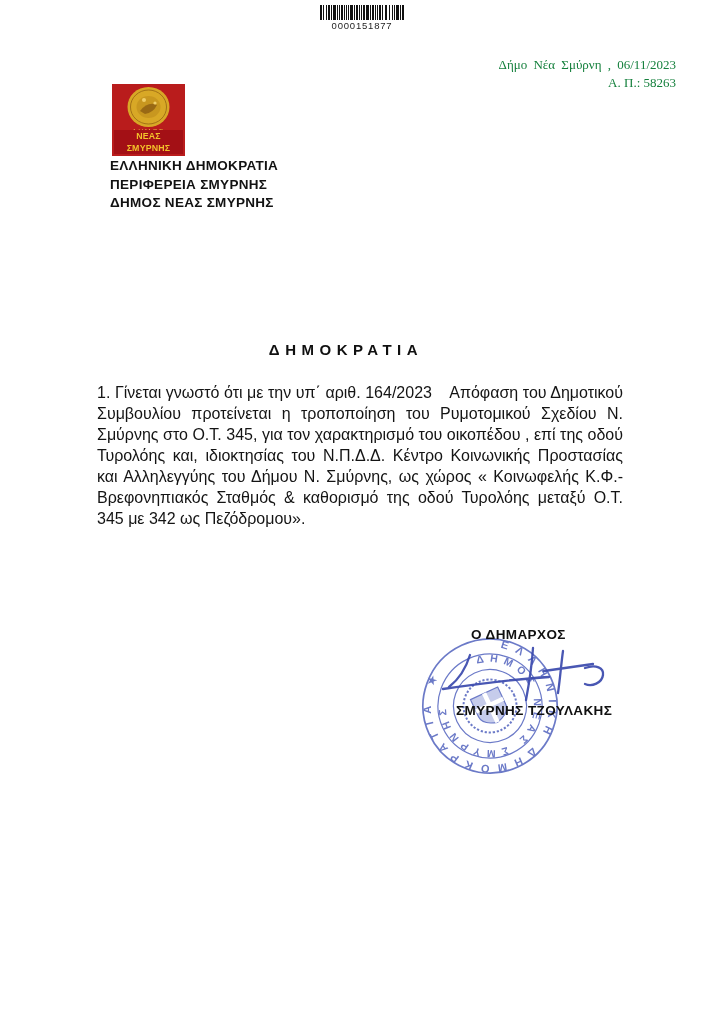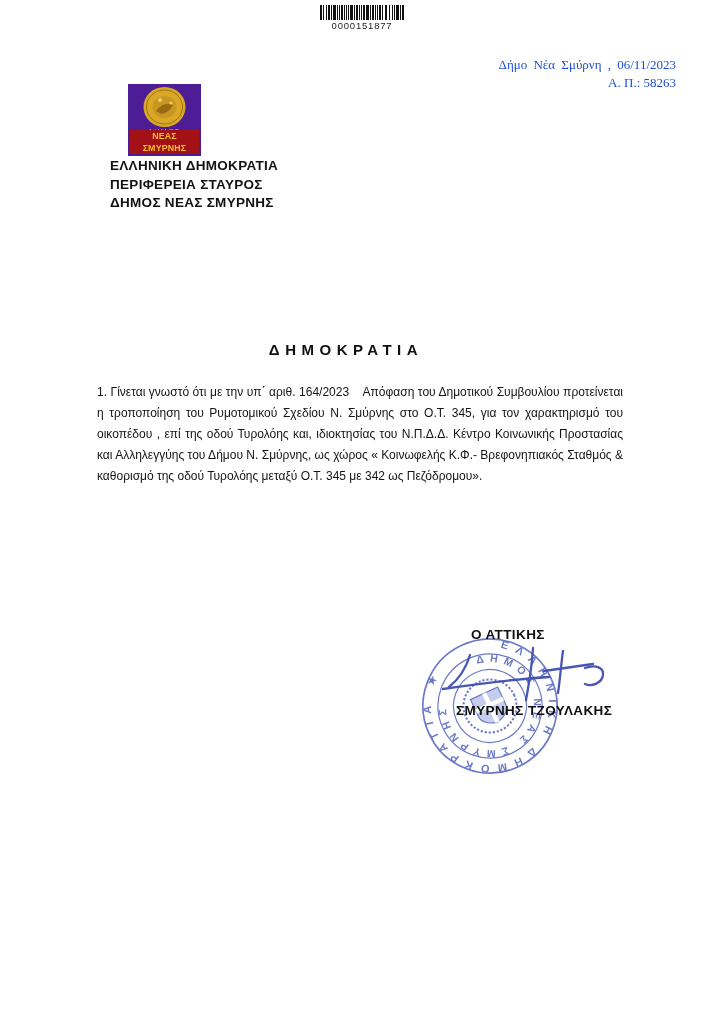--- a/index.html
+++ b/index.html
@@ -10,26 +10,26 @@
   }
 
   
   .barcode-wrap { position:absolute; left:320px; top:5px; width:84px; text-align:center; }
   .barcode-svg { display:block; width:84px; height:15px; margin:0 auto; }
   .barcode-num { font-size:9.5px; letter-spacing:0.8px; color:#1d1d1d; line-height:11px; }
 
   
   .dateblock {
     position:absolute; right:44px; top:56px; text-align:right;
-    font-family:"Liberation Serif", serif; font-size:13px; line-height:17.5px; color:#1d4ed8;
+    font-family:"Liberation Serif", serif; font-size:13px; line-height:17.5px; color:#15803d;
   }
   .dateblock .dateline { word-spacing:3px; }
 
   
-  .logo { position:absolute; left:112px; top:84px; width:73px; height:72px; background:#4c1d95;margin-left:16px; }
+  .logo { position:absolute; left:112px; top:84px; width:73px; height:72px; background:#b91c1c; }
   .logo-medal { position:absolute; left:0; top:1px; width:73px; height:42px; }
   .logo-dimos {
     position:absolute; left:0; right:0; top:44px; text-align:center;
     color:#dfae3b; font-size:7px; letter-spacing:1.5px; line-height:8px;
   }
   .logo-band {
     position:absolute; left:2px; right:2px; bottom:2px; background:#a31015;
     color:#f3c22b; font-weight:bold; font-size:8.8px; line-height:12px;
     text-align:center; letter-spacing:0.2px;
   }
@@ -42,21 +42,21 @@
 
   
   .title {
     position:absolute; left:97px; top:341px; width:498px; text-align:center;
     font-weight:bold; font-size:15px; letter-spacing:5.5px; color:#101010;
   }
 
   
   .bodytext {
     position:absolute; left:97px; top:382px; width:526px;
-    font-size:12px; line-height:21px; text-align:justify; color:#141414;
+    font-size:16px; line-height:21px; text-align:justify; color:#141414;
   }
   .bodytext p { margin:0; }
 
   
   .stamp-svg { position:absolute; left:415px; top:631px; width:150px; height:150px; z-index:1; }
   .sig-role {
     position:absolute; left:471px; top:627px; z-index:2;
     font-weight:bold; font-size:13.5px; letter-spacing:0.4px; color:#101010;
   }
   .sig-name {
@@ -123,21 +123,21 @@
       <path d="M 28 26 q 8 -10 17 -6 q -4 8 -12 9 z" fill="#8a5a12" opacity="0.75"></path>
       <circle cx="32" cy="15" r="2" fill="#f0cf6a"></circle>
       <circle cx="43" cy="18" r="1.6" fill="#f0cf6a"></circle>
     </svg>
     <div class="logo-dimos">ΔΗΜΟΣ</div>
     <div class="logo-band">ΝΕΑΣ ΣΜΥΡΝΗΣ</div>
   </div>
 
   <div class="org">
     <div>ΕΛΛΗΝΙΚΗ ΔΗΜΟΚΡΑΤΙΑ</div>
-    <div>ΠΕΡΙΦΕΡΕΙΑ ΣΤΑΥΡΟΣ</div>
+    <div>ΠΕΡΙΦΕΡΕΙΑ ΣΜΥΡΝΗΣ</div>
     <div>ΔΗΜΟΣ ΝΕΑΣ ΣΜΥΡΝΗΣ</div>
   </div>
 
   <div class="title">ΔΗΜΟΚΡΑΤΙΑ</div>
 
   <div class="bodytext">
     <p>1. Γίνεται γνωστό ότι με την υπ΄ αριθ. 164/2023&nbsp;&nbsp;&nbsp; Απόφαση του Δημοτικού Συμβουλίου προτείνεται η τροποποίηση του Ρυμοτομικού Σχεδίου Ν. Σμύρνης στο Ο.Τ. 345, για τον χαρακτηρισμό του οικοπέδου , επί της οδού Τυρολόης και, ιδιοκτησίας του Ν.Π.Δ.Δ. Κέντρο Κοινωνικής Προστασίας και Αλληλεγγύης του Δήμου Ν. Σμύρνης, ως χώρος « Κοινωφελής Κ.Φ.- Βρεφονηπιακός Σταθμός &amp; καθορισμό της οδού Τυρολόης μεταξύ Ο.Τ. 345 με 342 ως Πεζόδρομου».</p>
   </div>
 
   <svg class="stamp-svg" viewBox="0 0 150 150" aria-hidden="false">
@@ -162,21 +162,21 @@
         <text font-size="11" letter-spacing="20">
           <textPath href="#pOuter" startOffset="322">★ ★</textPath>
         </text>
         <text font-size="10.5" letter-spacing="5.5">
           <textPath href="#pInner" startOffset="6">ΔΗΜΟΣ ΝΕΑΣ ΣΜΥΡΝΗΣ</textPath>
         </text>
       </g>
     </g>
   </svg>
 
-  <div class="sig-role">Ο ΑΤΤΙΚΗΣ</div>
+  <div class="sig-role">Ο ΔΗΜΑΡΧΟΣ</div>
   <div class="sig-name">ΣΜΥΡΝΗΣ ΤΖΟΥΛΑΚΗΣ</div>
 
   <svg class="sig-ink" viewBox="0 0 200 80" aria-hidden="true">
     <g fill="none" stroke="#3a49ad" stroke-width="2.3" stroke-linecap="round" opacity="0.92">
       <path d="M 108 10 C 107 26 104 46 101 62"></path>
       <path d="M 18 51 C 45 47 90 41 124 39"></path>
       <path d="M 45 17 C 41 30 33 42 24 49"></path>
       <path d="M 138 13 C 136 27 135 42 133 55"></path>
       <path d="M 119 33 L 168 26"></path>
       <path d="M 160 30 C 171 26 179 30 178 37 C 177 45 167 49 160 46"></path>

